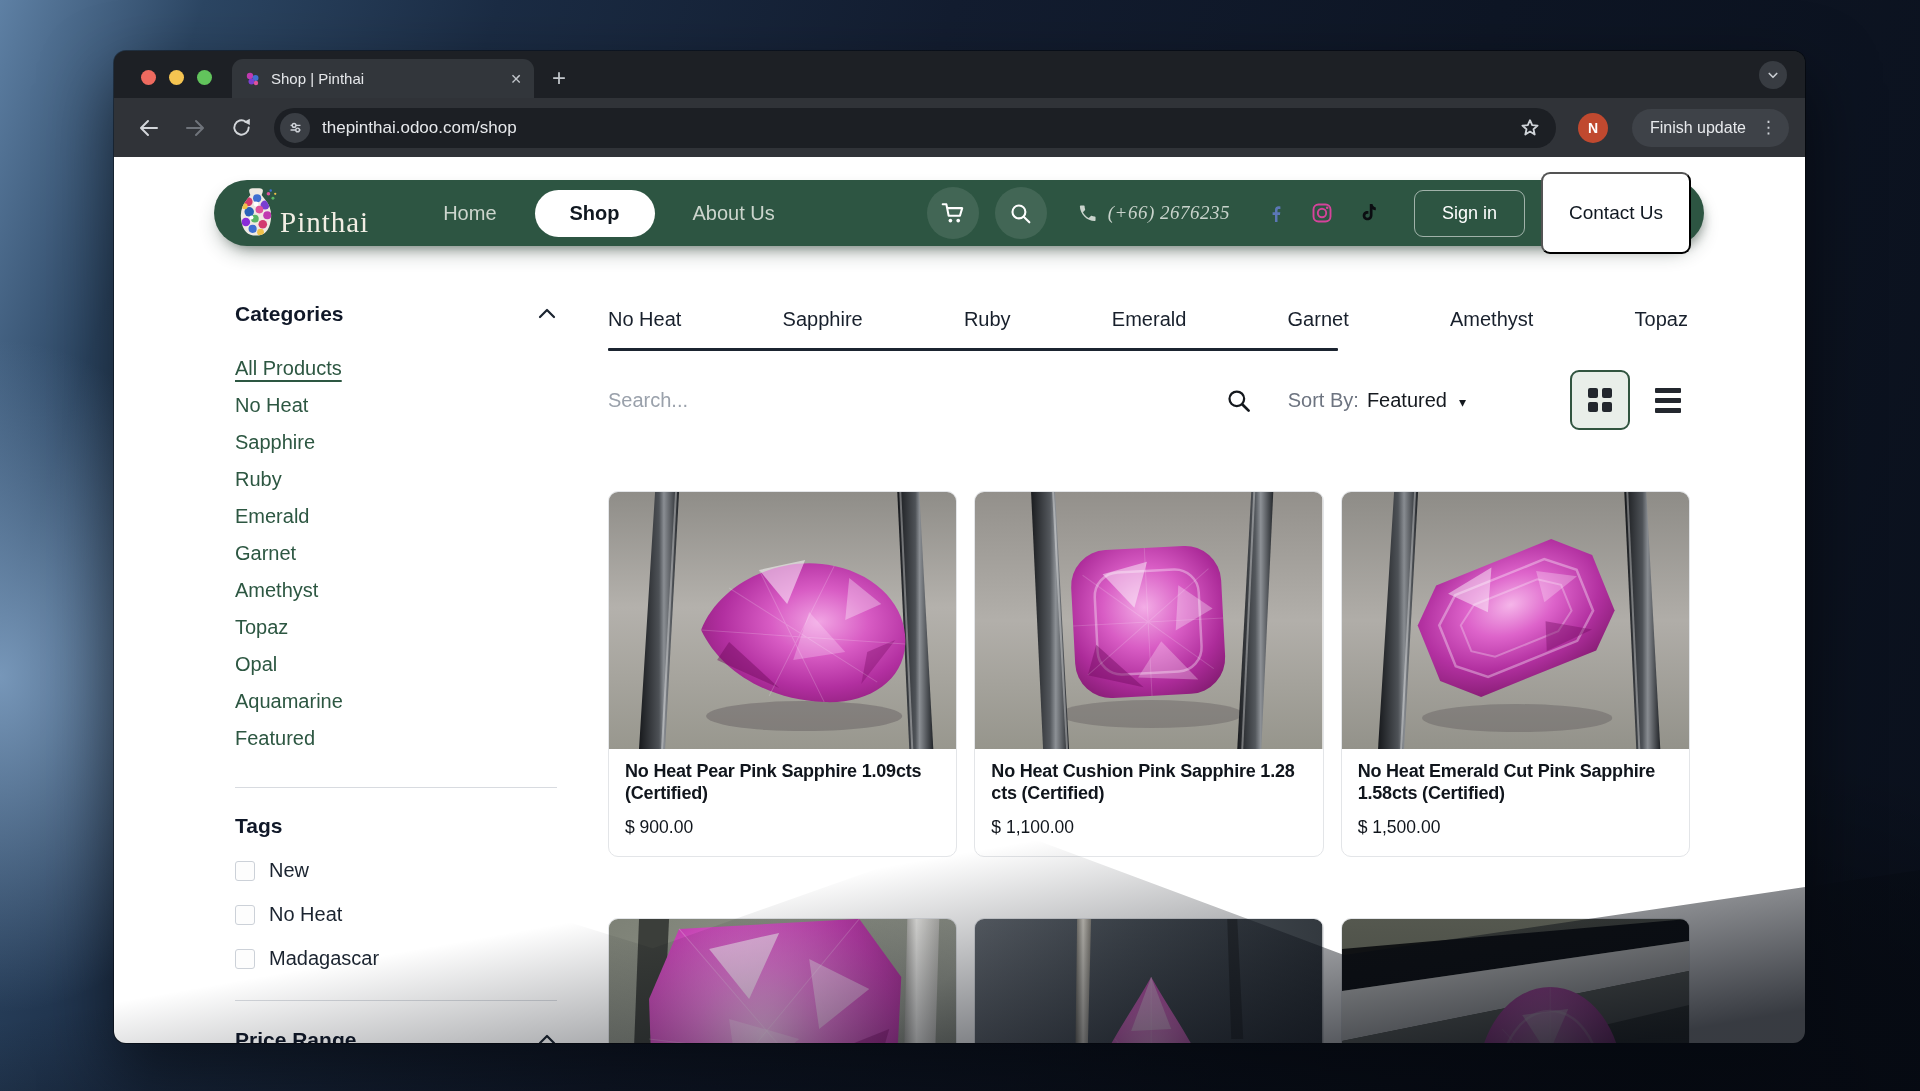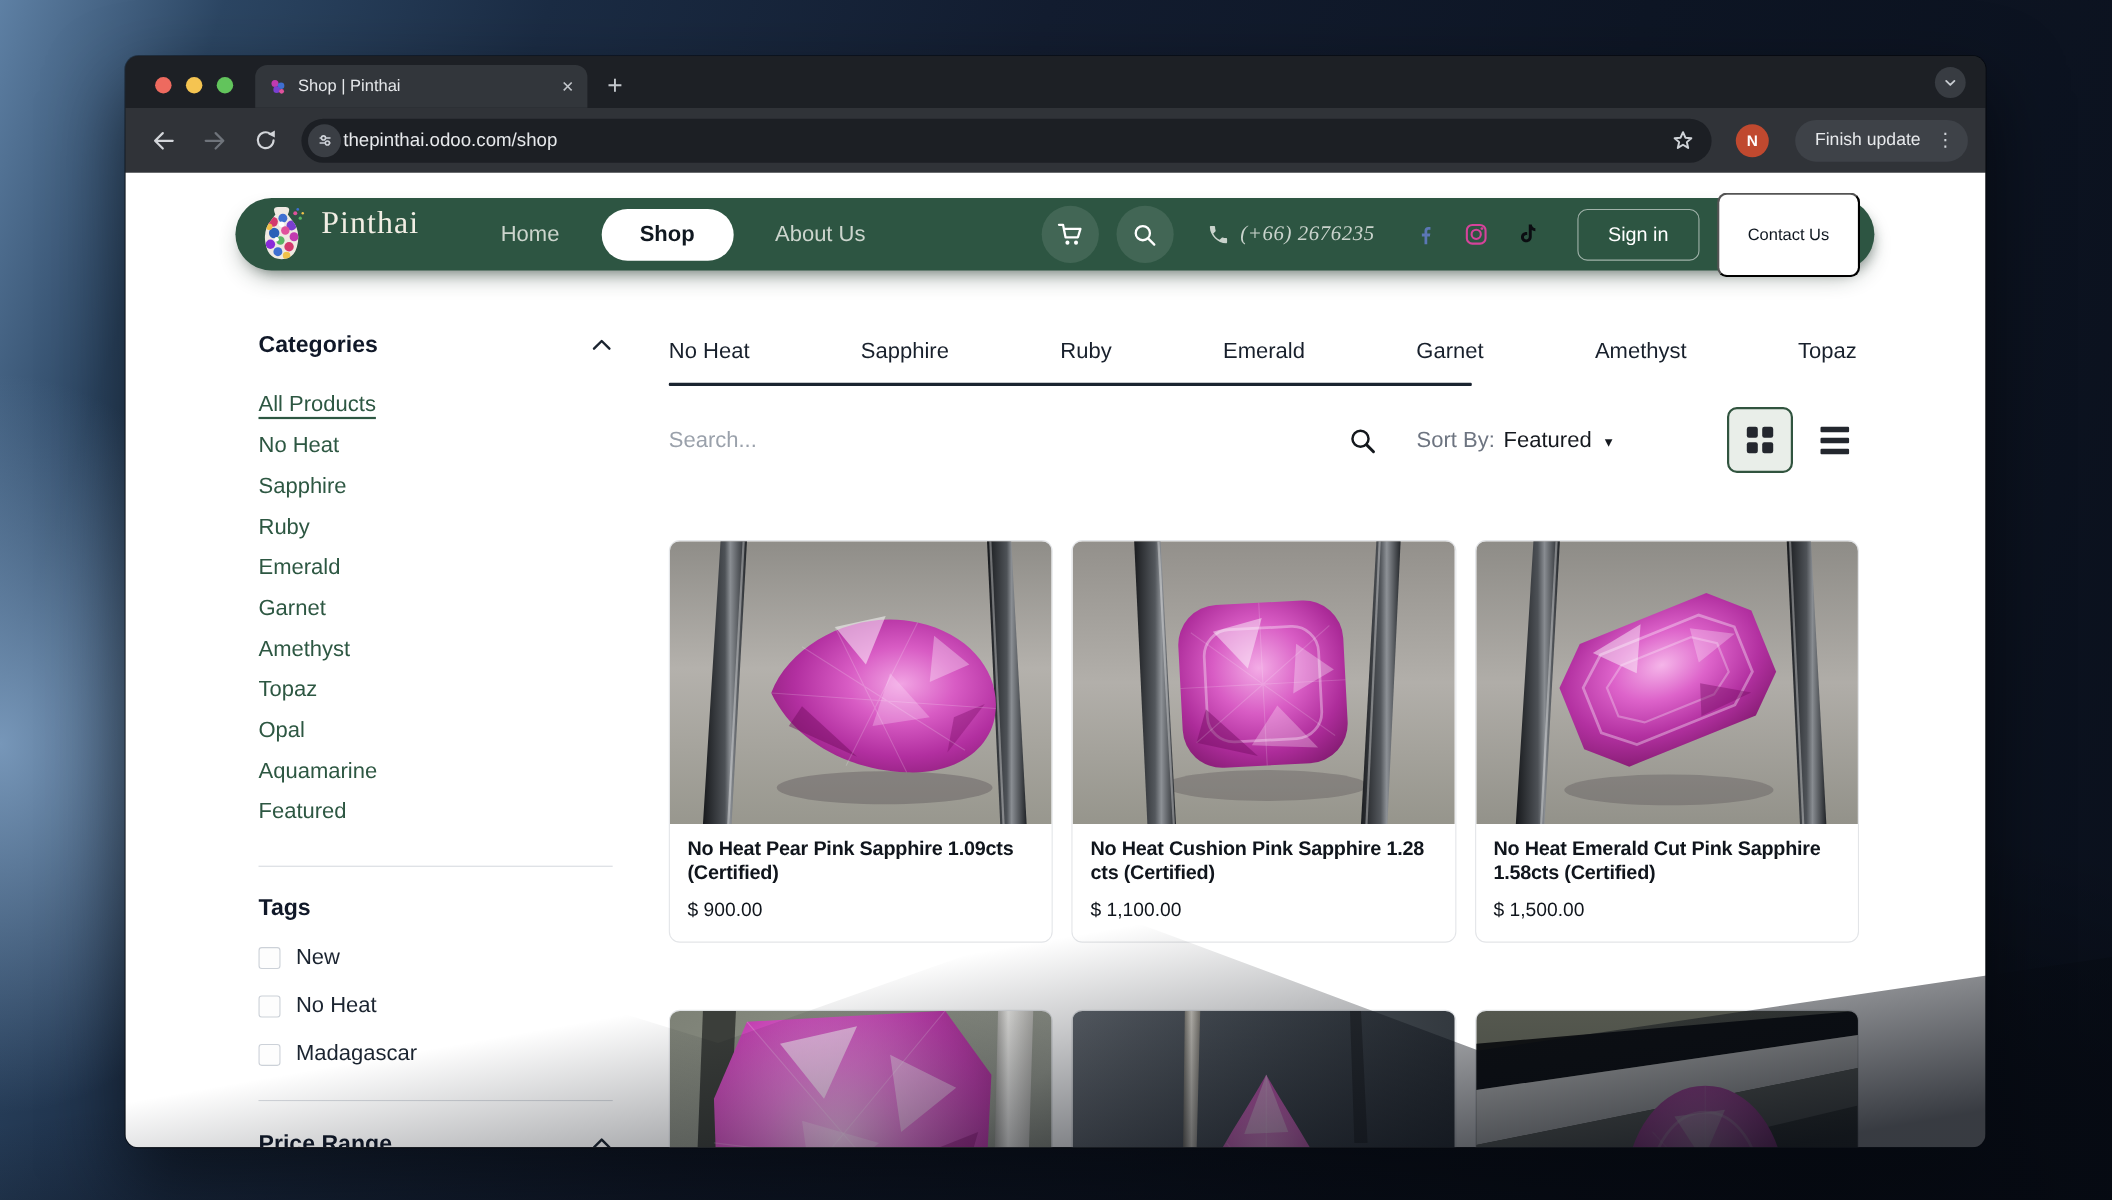--- a/index.html
+++ b/index.html
@@ -40,53 +40,53 @@
   .tab-close{ color:#c3c7cc; font-size:14px; cursor:default; }
   .newtab{ color:#c3c7cc; font-size:24px; font-weight:300; margin:0 0 6px 18px; }
   .tabsearch{ position:absolute; right:18px; top:10px; width:28px; height:28px; border-radius:50%;
     background:#383c42; display:flex; align-items:center; justify-content:center; }
 
   
   .toolbar{ height:59px; background:#303338; display:flex; align-items:center; padding:0 16px; gap:8px; }
   .navbtn{ width:38px; height:38px; border-radius:50%; display:flex; align-items:center; justify-content:center; }
   .urlpill{
     flex:1; height:40px; margin-left:6px; background:#1c1f24; border-radius:20px;
-    display:flex; align-items:center; padding:0 14px 0 6px; gap:2px;
+    display:flex; align-items:center; padding:0 14px 0 6px; gap:12px;
   }
   .tunecircle{ width:30px; height:30px; border-radius:50%; background:#3a3e44; display:flex; align-items:center; justify-content:center; }
   .urltext{ color:#e7e9ec; font-size:17px; flex:1; }
   .avatar{ width:30px; height:30px; border-radius:50%; background:#c0492f; color:#fff; font-size:14px; font-weight:700;
     display:flex; align-items:center; justify-content:center; margin-left:14px; }
   .updatebtn{ margin-left:16px; height:38px; border-radius:19px; background:#3e4248; color:#e7e9ec;
     font-size:16px; font-weight:500; display:flex; align-items:center; gap:10px; padding:0 8px 0 18px; }
   .kebab{ color:#cfd3d8; font-size:17px; letter-spacing:0; padding:0 4px; }
 
   
   .page{ height:886px; background:#ffffff; overflow:hidden; }
 
   
   .navbar{
     margin:23px 101px 0 100px; height:66px; border-radius:34px; background:#2d5542;
     display:flex; align-items:center; padding:0 13px 0 18px;
     box-shadow:0 10px 20px -6px rgba(30,50,40,.45), 4px 6px 10px -4px rgba(30,50,40,.3);
   }
-  .brand{ display:flex; align-items:flex-start; gap:12px; }
+  .brand{ display:flex; align-items:flex-end; gap:0; }
   .brand-name{ font-family:"Liberation Serif", serif; font-size:29px; color:#f2eee4; letter-spacing:1px; }
   .navlinks{ display:flex; align-items:center; gap:38px; margin-left:74px; }
   .navlink{ color:#ccd5cd; font-size:20px; }
   .navlink.pill{ background:#fff; color:#101820; font-weight:600; padding:12px 35px; border-radius:26px; }
   .navright{ margin-left:auto; display:flex; align-items:center; gap:16px; }
   .navcircle{ width:52px; height:52px; border-radius:50%; background:rgba(255,255,255,.1);
     display:flex; align-items:center; justify-content:center; }
   .phone{ display:flex; align-items:center; gap:10px; margin:0 10px 0 14px; }
   .phone-num{ color:#c9d3cc; font-size:19px; font-style:italic; font-family:"Liberation Serif", serif; letter-spacing:.5px;}
   .social{ display:flex; align-items:center; gap:22px; margin:0 18px 0 8px; }
   .signin{ border:1px solid rgba(255,255,255,.55); border-radius:9px; color:#fff; font-size:18px;
     padding:12px 27px; background:transparent; }
-  .contact{ background:#fff; color:#0f1720; font-size:15px; font-weight:500; border-radius:9px; padding:28px 26px; }
+  .contact{ background:#fff; color:#0f1720; font-size:19px; font-weight:500; border-radius:9px; padding:28px 26px; }
 
   
   .content{ display:flex; gap:51px; padding:56px 115px 0 121px; }
 
   
   .sidebar{ width:322px; flex:0 0 322px; }
   .side-header{ display:flex; align-items:center; justify-content:space-between;
     font-size:21px; font-weight:700; color:#101828;text-align:center; }
   .cat-list{ margin-top:24px; display:flex; flex-direction:column; }
   .cat-link{ color:#2d5742; font-size:20px; line-height:37px; text-decoration:none; width:max-content; }

